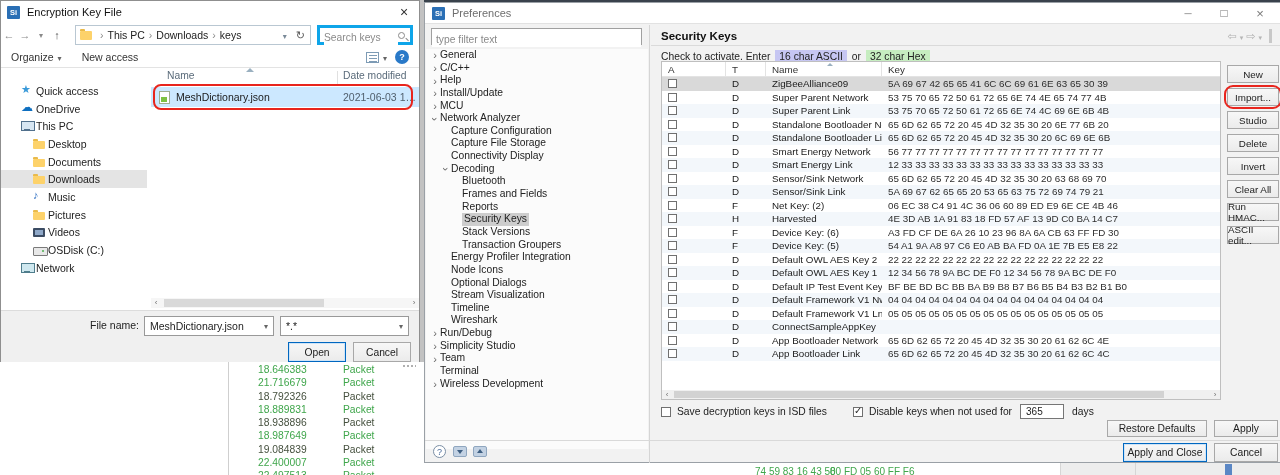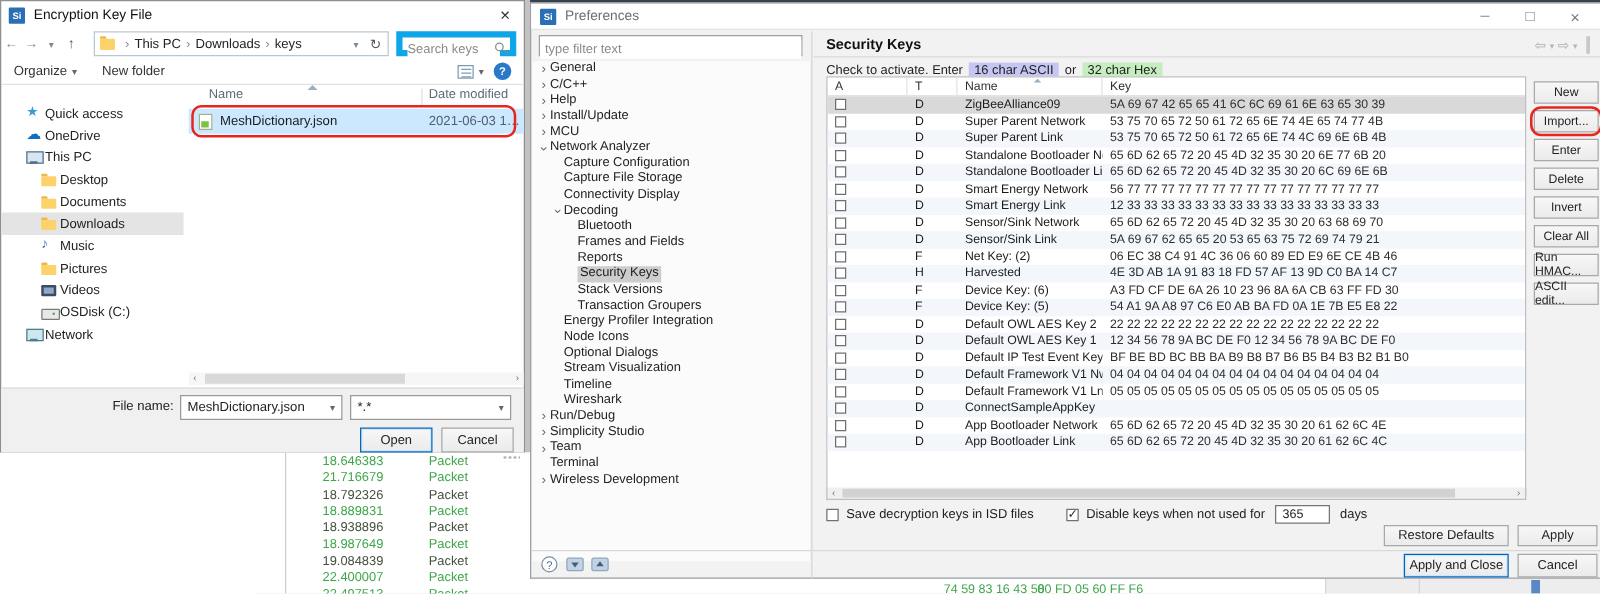--- a/index.html
+++ b/index.html
@@ -49,21 +49,21 @@
   .nav-up { color:#555; }
   .addr { position:absolute; left:74px; top:2px; width:236px; height:20px; border:1px solid #b9c7d2; background:#fff;
           display:flex; align-items:center; font-size:10.5px; overflow:hidden; }
   .mini-folder { width:12px; height:9px; background:#fdd26a; border-radius:1px; position:relative; margin:0 4px 0 4px; flex:none; }
   .mini-folder::before { content:""; position:absolute; left:0; top:-2px; width:5px; height:2px; background:#e9ba4a; border-radius:1px 1px 0 0; }
   .crumb { white-space:nowrap; color:#222; }
   .crumb::before { content:"\203A"; color:#8a8a8a; padding:0 4px; }
   .addr-right { margin-left:auto; display:flex; align-items:center; }
   .addr-drop::before { content:"\25BE"; color:#7a8a98; font-size:8px; padding:0 4px; }
   .refresh-ic::before { content:"\21BB"; color:#555; font-size:11px; padding:0 5px; }
-  .searchbox { position:absolute; left:316px; top:2px; width:96px; height:20px; border:5px solid #0ea5e9; background:#fff; }
+  .searchbox { position:absolute; left:316px; top:2px; width:96px; height:20px; border:3px solid #0ea5e9; background:#fff; }
   .searchbox input { position:absolute; left:4px; top:1px; width:74px; height:16px; border:none; outline:none;
                      font-family:"Liberation Sans",sans-serif; font-size:10.3px; color:#333; }
   .searchbox input::placeholder { color:#8a8a8a; }
   .mag { position:absolute; right:5px; top:4px; width:7px; height:7px; border:1.4px solid #8a8a8a; border-radius:50%; }
   .mag::after { content:""; position:absolute; left:6px; top:6px; width:4px; height:1.4px; background:#8a8a8a; transform:rotate(45deg); }
   .fd-toolbar { position:absolute; left:0; top:46px; width:100%; height:21px; border-bottom:1px solid #e3e3e3;
                 display:flex; align-items:center; font-size:10.5px; color:#333; }
   .tb-item { padding:0 10px; }
   .tb-item .drop::after { content:"\25BE"; font-size:8px; color:#666; padding-left:4px; }
   .tb-right { margin-left:auto; display:flex; align-items:center; }
@@ -286,21 +286,21 @@
         </span>
       </div>
       <div class="searchbox">
         <input placeholder="Search keys" style="">
         <span class="mag"></span>
       </div>
     </div>
 
     <div class="fd-toolbar">
       <span class="tb-item"><span>Organize</span><span class="drop"></span></span>
-      <span class="tb-item">New folder</span>
+      <span class="tb-item">New access</span>
       <span class="tb-right">
         <span class="view-ic"></span>
         <span class="view-drop"></span>
         <span class="help-circle">?</span>
       </span>
     </div>
 
     <div class="fd-side">
 
         <div class="side-item" style="--indent: 0;">
@@ -767,21 +767,21 @@
       <span class="thumb"></span>
       <span class="sb-arrow sb-right">›</span>
     </div>
 
     <div class="side-buttons">
 
         <div class="btn sbtn">New</div>
 
         <div class="btn sbtn annotated">Import...</div>
 
-        <div class="btn sbtn">Enter</div>
+        <div class="btn sbtn">Studio</div>
 
         <div class="btn sbtn">Delete</div>
 
         <div class="btn sbtn">Invert</div>
 
         <div class="btn sbtn">Clear All</div>
 
         <div class="btn sbtn">Run HMAC...</div>
 
         <div class="btn sbtn">ASCII edit...</div>

